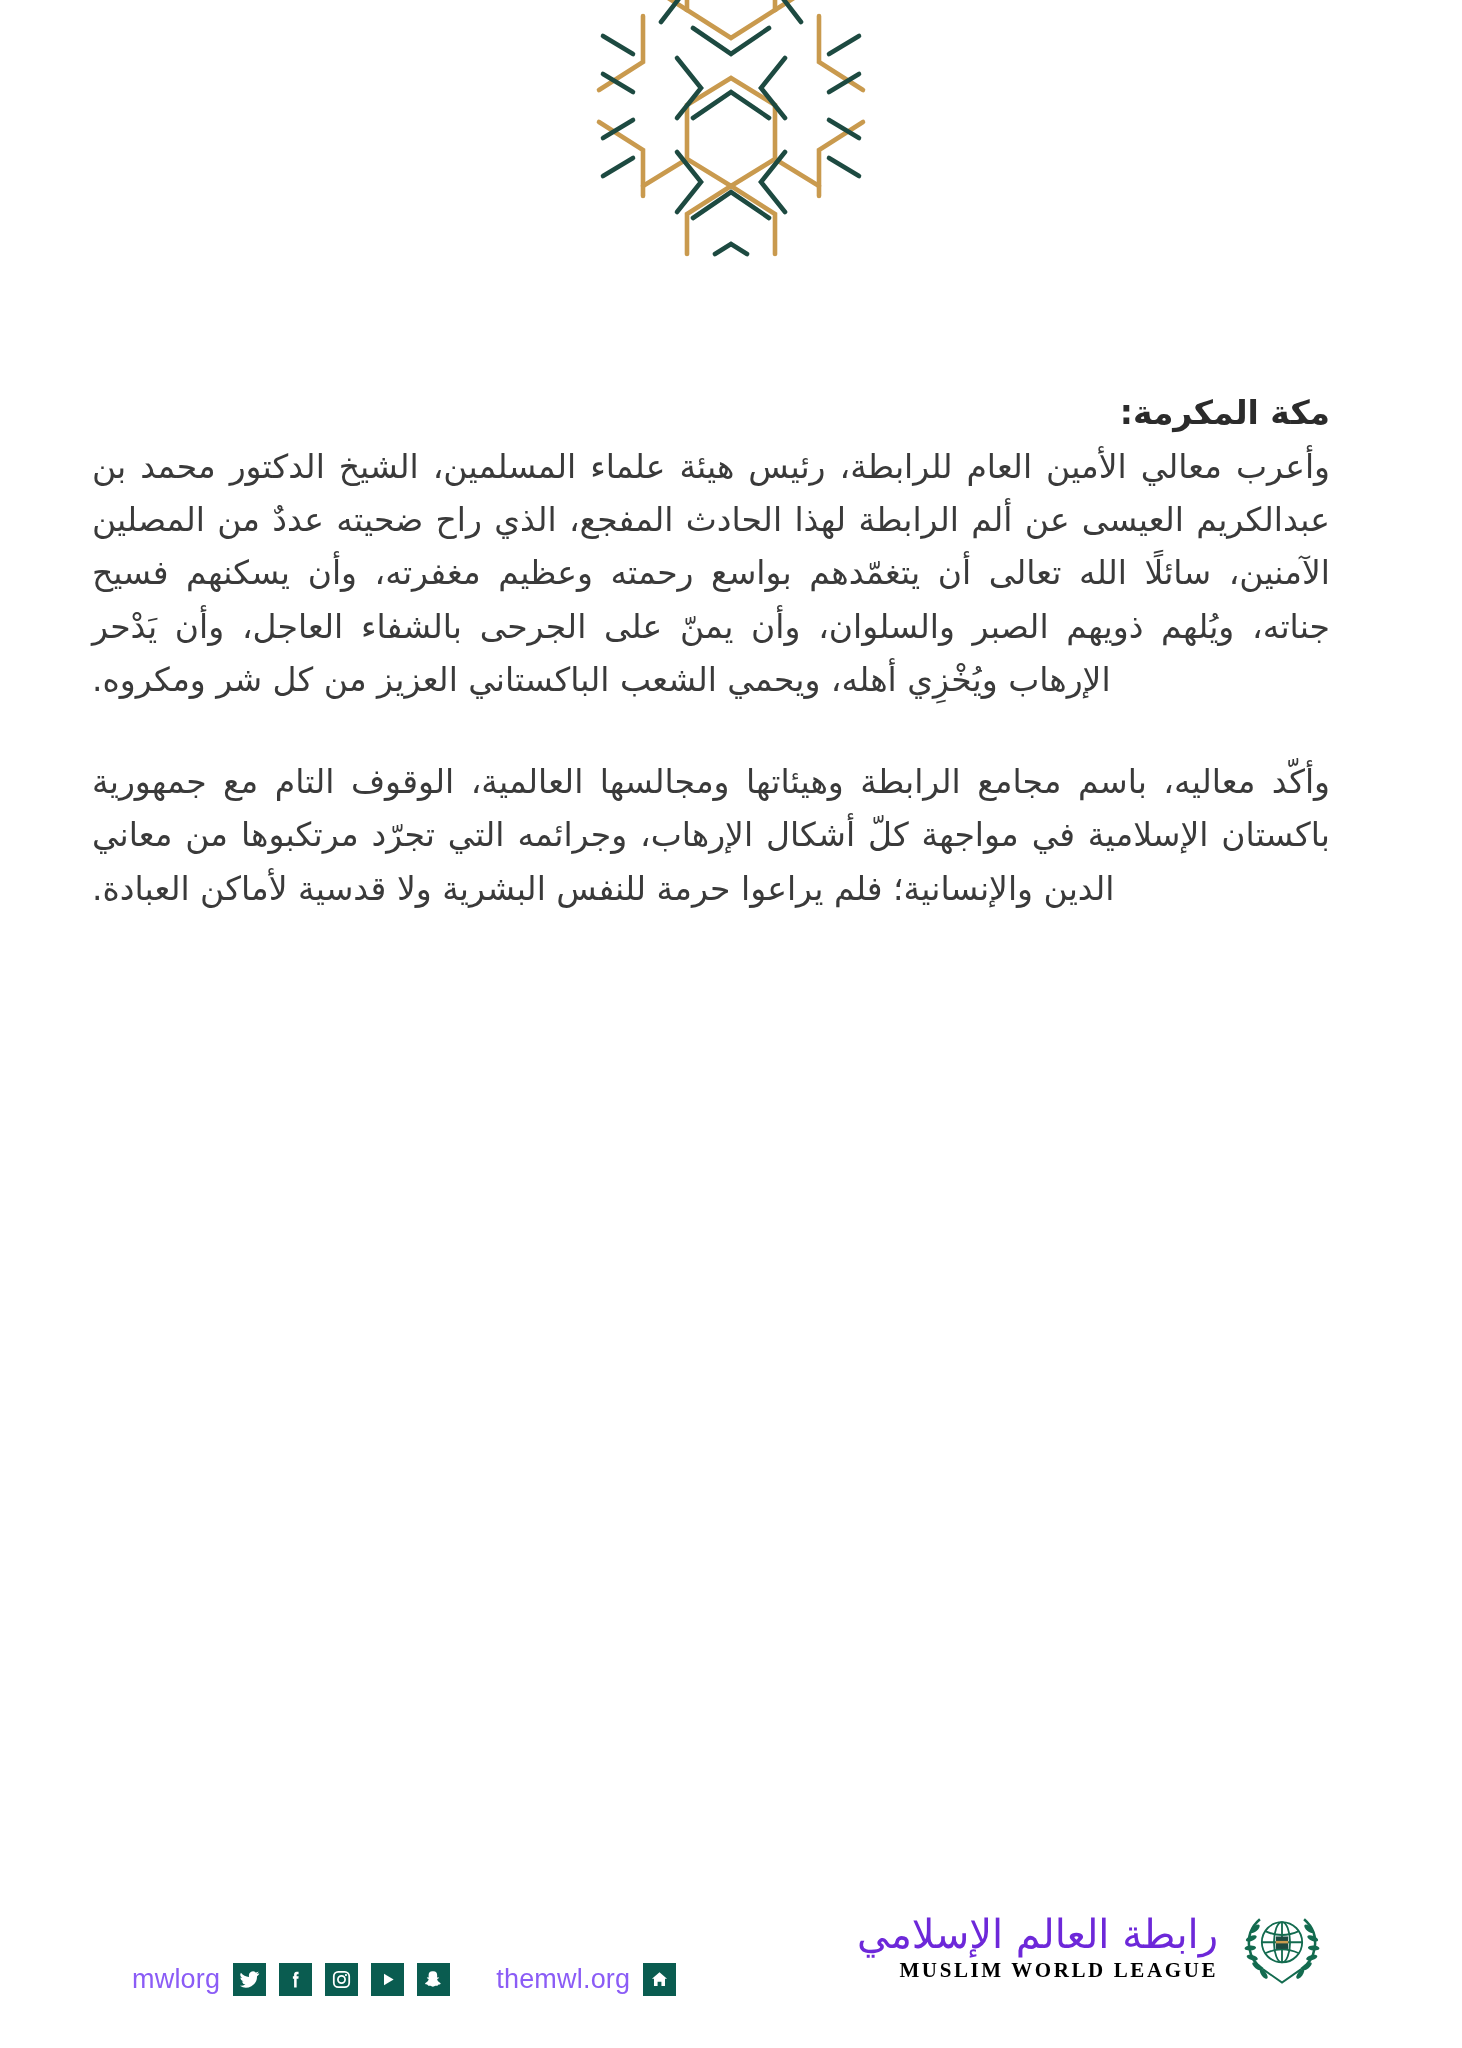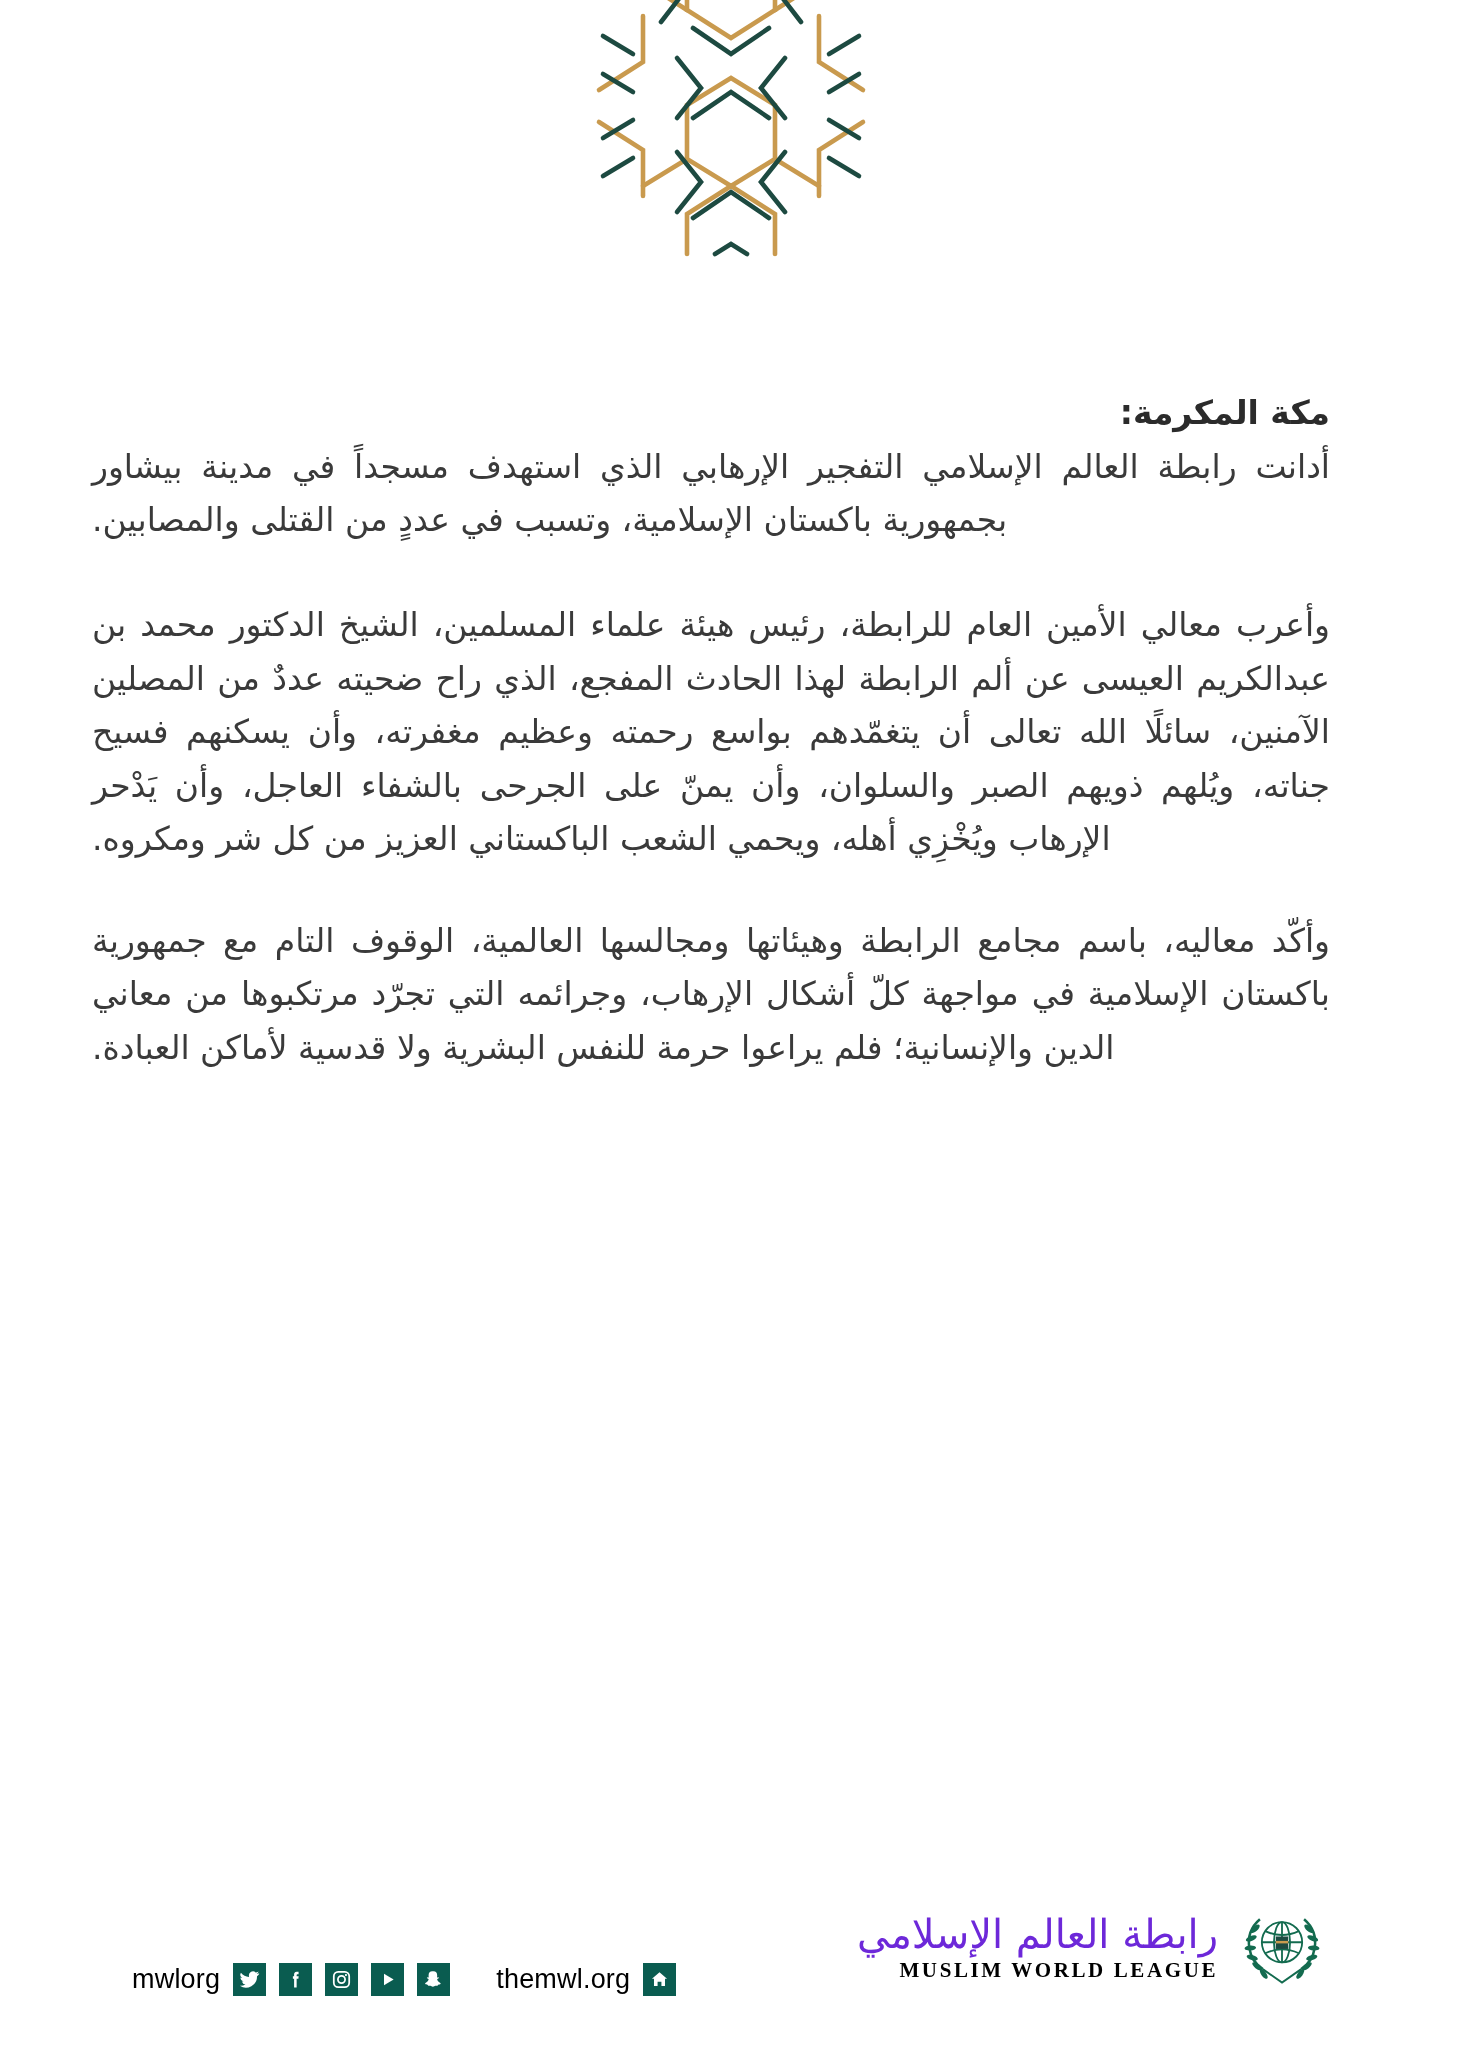--- a/index.html
+++ b/index.html
@@ -100,21 +100,21 @@
     gap:46px;
   }
   .social-group {
     display:flex;
     align-items:center;
     gap:13px;
   }
   .handle {
     font-family:"Liberation Sans", sans-serif;
     font-size:27px;
-    color:#000000;
+    color:#8b5cf6;
     letter-spacing:.2px;
   }
   .site-group {
     display:flex;
     align-items:center;
     gap:13px;
     justify-content:center;
   }
   .icon-box {
     width:33px;
@@ -223,21 +223,20 @@
           <polyline points="80,-30 100,-4 80,22"></polyline>
           <polyline points="220,-30 200,-4 220,22"></polyline>
         </g>
       </g>
     </svg>
   </div>
 
 
   <div class="body-wrap">
     <div class="dateline">مكة المكرمة:</div>
-    <p class="para first">أدانت رابطة العالم الإسلامي التفجير الإرهابي الذي استهدف مسجداً في مدينة بيشاور بجمهورية باكستان الإسلامية، وتسبب في عددٍ من القتلى والمصابين.</p>
     <p class="para">وأعرب معالي الأمين العام للرابطة، رئيس هيئة علماء المسلمين، الشيخ الدكتور محمد بن عبدالكريم العيسى عن ألم الرابطة لهذا الحادث المفجع، الذي راح ضحيته عددٌ من المصلين الآمنين، سائلًا الله تعالى أن يتغمّدهم بواسع رحمته وعظيم مغفرته، وأن يسكنهم فسيح جناته، ويُلهم ذويهم الصبر والسلوان، وأن يمنّ على الجرحى بالشفاء العاجل، وأن يَدْحر الإرهاب ويُخْزِي أهله، ويحمي الشعب الباكستاني العزيز من كل شر ومكروه.</p>
     <p class="para last">وأكّد معاليه، باسم مجامع الرابطة وهيئاتها ومجالسها العالمية، الوقوف التام مع جمهورية باكستان الإسلامية في مواجهة كلّ أشكال الإرهاب، وجرائمه التي تجرّد مرتكبوها من معاني الدين والإنسانية؛ فلم يراعوا حرمة للنفس البشرية ولا قدسية لأماكن العبادة.</p>
   </div>
 
   <div class="footer">
 
     <div class="footer-left">
 
       <div class="social-group">
         <span class="handle">mwlorg</span>

